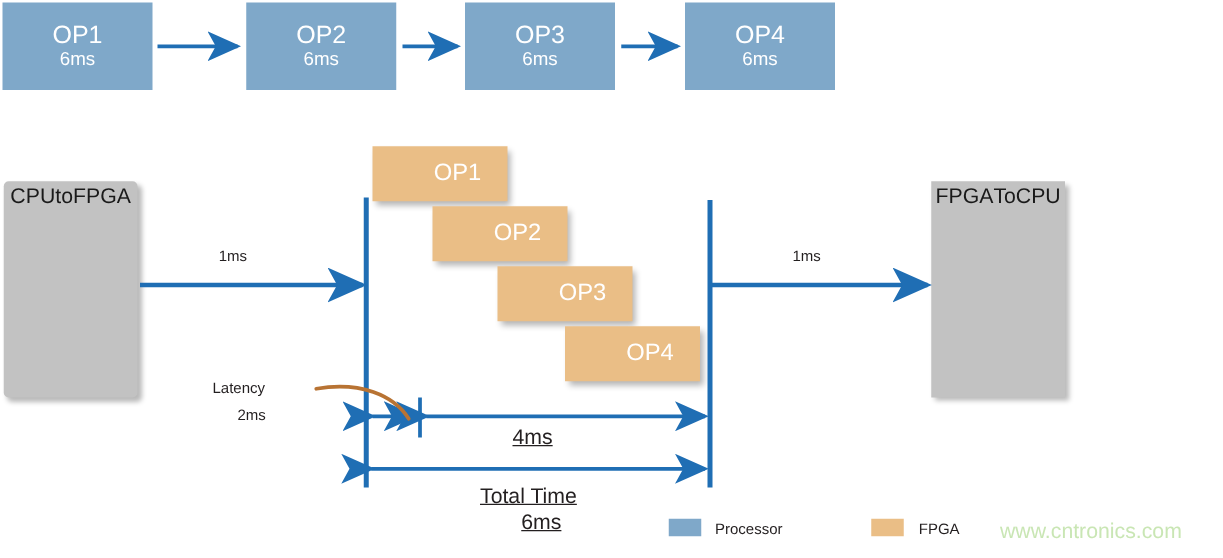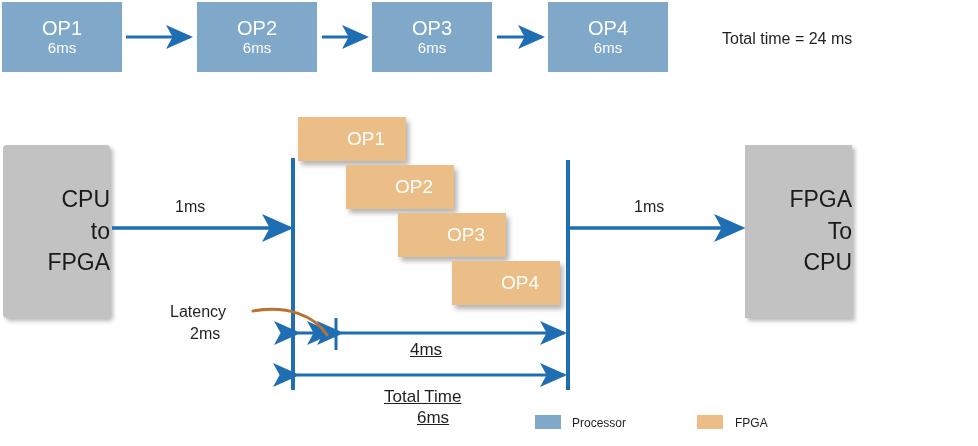--- a/index.html
+++ b/index.html
@@ -11,33 +11,33 @@
   .seq-box{position:absolute;background:#7FA8C9;color:#ffffff;
            display:flex;flex-direction:column;align-items:center;
            justify-content:center;line-height:1.12;}
   .seq-box .t1{font-size:20px;}
   .seq-box .t2{font-size:15px;}
 
   .total-time{position:absolute;font-size:16px;color:#231f20;white-space:nowrap;}
 
   
   .grey-box{position:absolute;background:#c2c2c2;color:#1a1a1a;
-            display:flex;flex-direction:column;align-items:flex-end;
-            justify-content:center;font-size:23px;line-height:1.38;
+            display:flex;flex-direction:row;align-items:flex-start;
+            justify-content:center;font-size:17px;line-height:1.38;
             box-shadow:3px 3px 4px rgba(0,0,0,.28);}
   .grey-box.rounded{border-radius:4px;}
 
   
   .op-box{position:absolute;background:#EABE86;color:#ffffff;
           display:flex;align-items:center;justify-content:center;
           font-size:19px;box-shadow:3px 4px 5px rgba(0,0,0,.30);}
   .op-box span{transform:translateX(14px);}
 
   
-  .lbl{position:absolute;font-size:16px;color:#231f20;white-space:nowrap;}
+  .lbl{position:absolute;font-size:12px;color:#231f20;white-space:nowrap;}
   .lbl.big{font-size:17px;text-decoration:underline;}
 
   
   .legend-sw{position:absolute;width:26px;height:14px;}
   .legend-txt{position:absolute;font-size:12px;color:#231f20;text-align:center;}
   .watermark{position:absolute;font-size:17px;color:#C9E6B4;white-space:nowrap;}
 
   svg.overlay{position:absolute;left:0;top:0;width:978px;height:446px;
               pointer-events:none;}
 </style>
@@ -56,21 +56,20 @@
   </div>
   <div class="seq-box" style="left:372px;top:2px;width:120px;height:70px;">
     <div class="t1">OP3</div>
     <div class="t2">6ms</div>
   </div>
   <div class="seq-box" style="left:548px;top:2px;width:120px;height:70px;">
     <div class="t1">OP4</div>
     <div class="t2">6ms</div>
   </div>
 
-  <div class="total-time" style="left:722px;top:30px;">Total time = 24 ms</div>
 
   <div class="grey-box rounded" style="left:3px;top:145px;width:107px;height:173px;">
     <div>CPU</div>
     <div>to</div>
     <div>FPGA</div>
   </div>
 
   <div class="grey-box" style="left:745px;top:145px;width:107px;height:173px;">
     <div>FPGA</div>
     <div>To</div>
@@ -100,20 +99,21 @@
 
   <div class="lbl big" style="left:384px;top:387px;">Total Time</div>
   <div class="lbl big" style="left:417px;top:408px;">6ms</div>
 
   <div class="legend-sw" style="left:535px;top:415px;background:#7FA8C9;"></div>
   <div class="legend-txt" style="left:572px;top:416px;">Processor</div>
 
   <div class="legend-sw" style="left:697px;top:415px;background:#EABE86;"></div>
   <div class="legend-txt" style="left:735px;top:416px;">FPGA</div>
 
+  <div class="watermark" style="left:800px;top:415px;">www.cntronics.com</div>
 
   <svg class="overlay" viewBox="0 0 978 446" xmlns="http://www.w3.org/2000/svg">
     <defs>
       <marker id="ah" markerWidth="9" markerHeight="8" refX="8" refY="4" orient="auto" markerUnits="strokeWidth">
         <path d="M0,0 L9,4 L0,8 L2.2,4 z" fill="#1F6EB4"></path>
       </marker>
       <marker id="ahs" markerWidth="9" markerHeight="8" refX="8" refY="4" orient="auto" markerUnits="strokeWidth">
         <path d="M0,0 L9,4 L0,8 L2.2,4 z" fill="#1F6EB4"></path>
       </marker>
     </defs>

